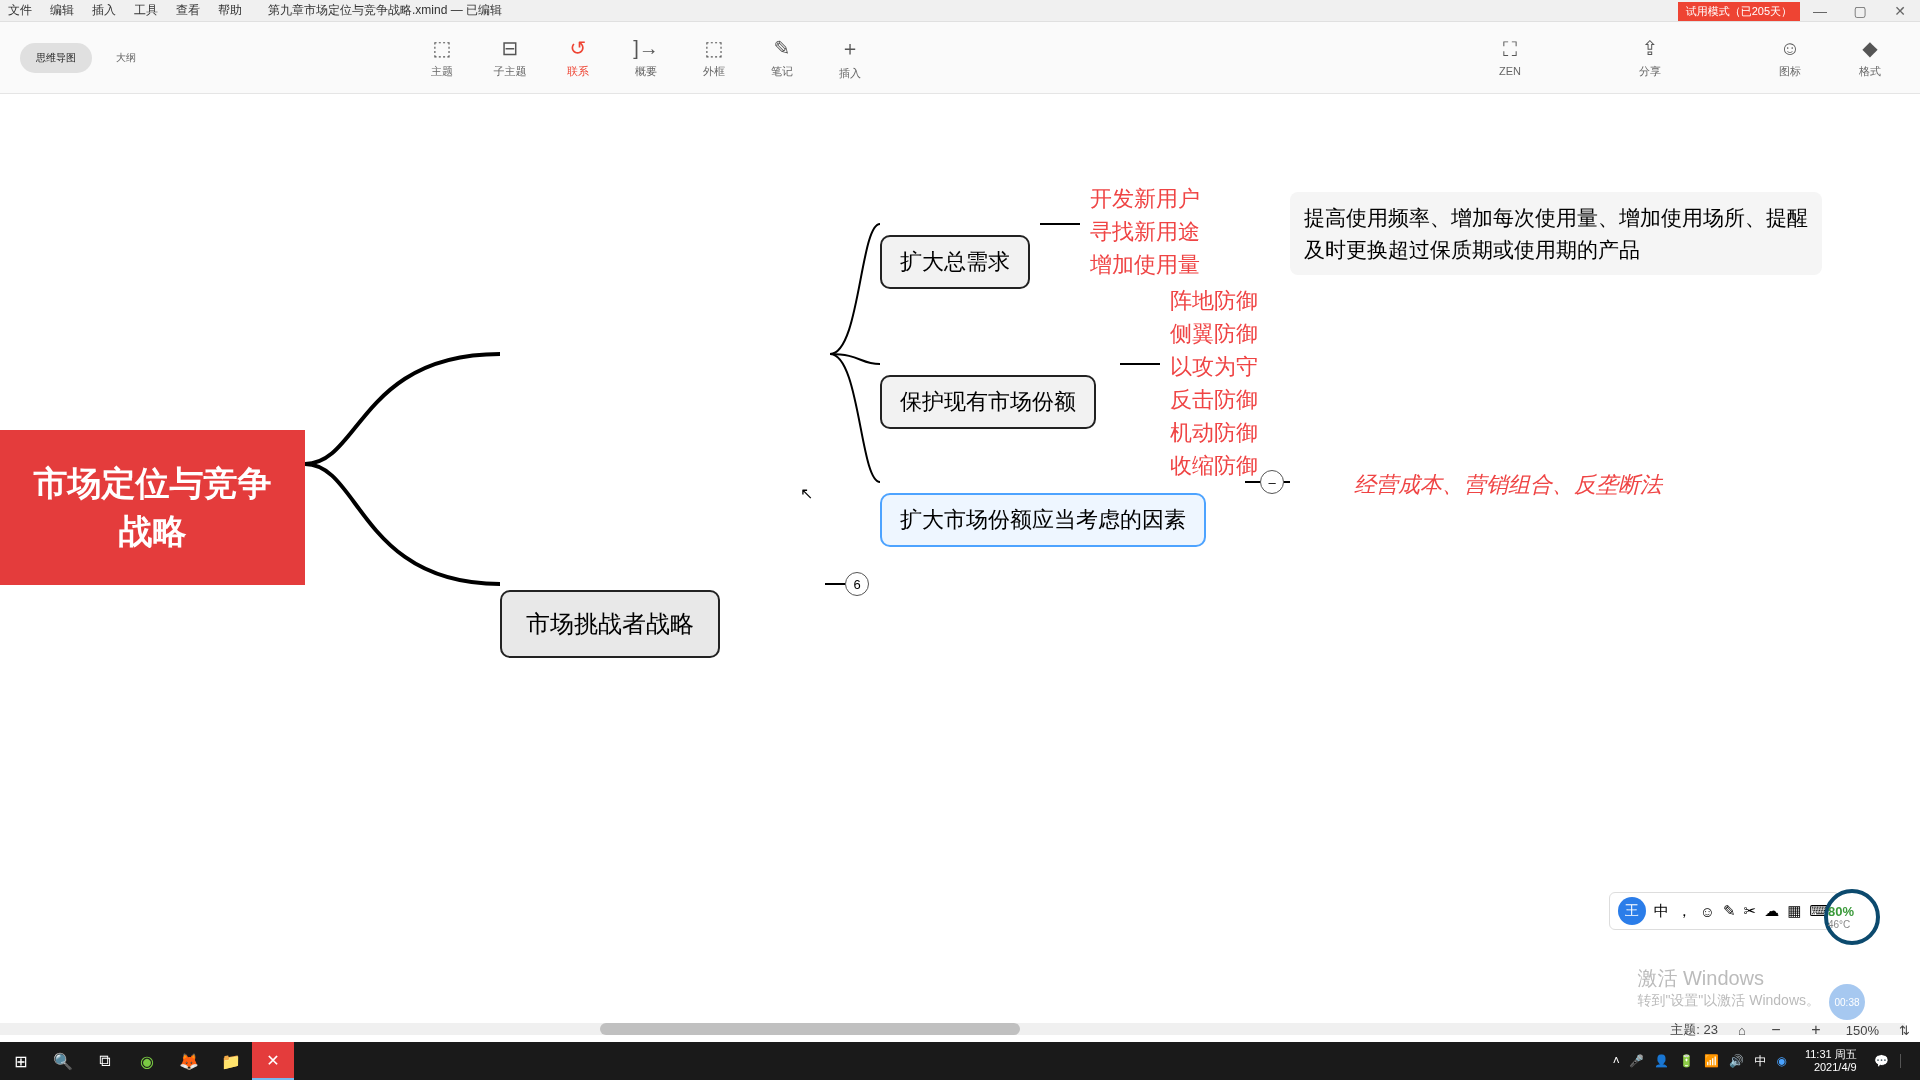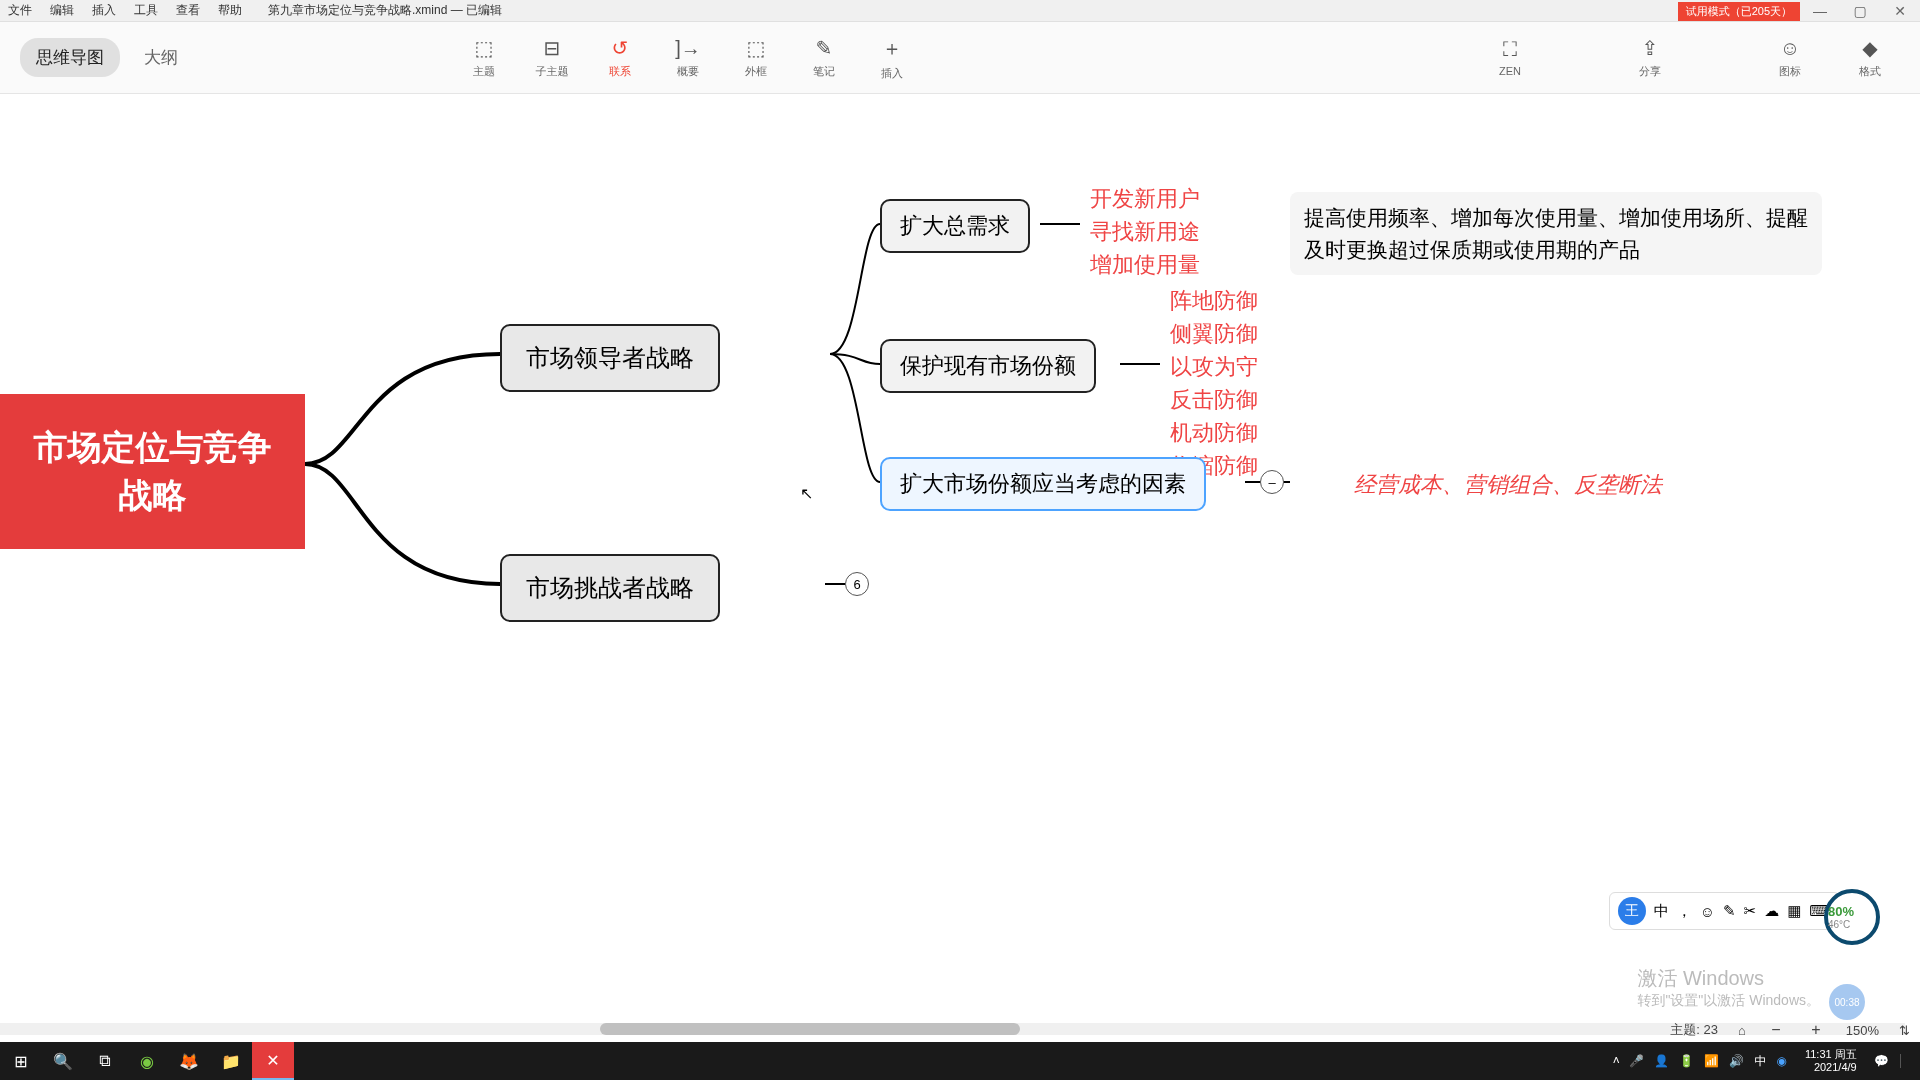--- a/index.html
+++ b/index.html
@@ -9,36 +9,36 @@
 .menubar { height: 22px; background: #f0f0f0; display: flex; align-items: center; padding: 0 8px; font-size: 12px; gap: 18px; border-bottom: 1px solid #e0e0e0; }
 .menubar span { color: #333; cursor: pointer; }
 .menubar .docname { color: #666; margin-left: 8px; }
 .trial-badge { position: absolute; right: 120px; top: 2px; background: #e43; color: #fff; font-size: 11px; padding: 2px 8px; }
 .win-controls { position: absolute; right: 0; top: 0; display: flex; }
 .win-controls div { width: 40px; height: 22px; display: flex; align-items: center; justify-content: center; color: #666; font-size: 14px; }
 
 
 .toolbar { height: 72px; background: #fafafa; border-bottom: 1px solid #e5e5e5; display: flex; align-items: center; padding: 0 20px; position: relative; }
 .view-tabs { display: flex; gap: 8px; }
-.view-tab { padding: 8px 16px; border-radius: 18px; font-size: 17px; color: #666; cursor: pointer; }
+.view-tab { padding: 8px 16px; border-radius: 18px; font-size: 10px; color: #666; cursor: pointer; }
 .view-tab.active { background: #e0e0e0; color: #222; font-weight: 500; }
 .tool-group { display: flex; gap: 8px; margin-left: 260px; }
 .tool-btn { display: flex; flex-direction: column; align-items: center; justify-content: center; width: 60px; height: 60px; cursor: pointer; gap: 4px; }
 .tool-btn .ico { font-size: 20px; color: #555; }
 .tool-btn .ico.active { color: #e43; }
 .tool-btn .lbl { font-size: 11px; color: #666; }
 .tool-btn .lbl.active { color: #e43; }
 .toolbar-right { position: absolute; right: 20px; display: flex; gap: 20px; align-items: center; }
 .toolbar-far { position: absolute; right: 240px; display: flex; gap: 80px; }
 
 
 .canvas { position: absolute; top: 94px; left: 0; right: 0; bottom: 60px; background: #fff; overflow: hidden; }
 
 
-.node { position: absolute; border: 2px solid #222; border-radius: 10px; padding: 10px 18px; font-size: 22px; background: #f2f2f2; white-space: nowrap; }
+.node { position: absolute; border: 2px solid #222; border-radius: 10px; padding: 10px 18px; font-size: 22px; background: #f2f2f2; white-space: nowrap; margin-top: 36px; }
 .node-root { background: #e43c3c; color: #fff; border: none; font-size: 34px; font-weight: bold; text-align: center; padding: 30px 24px; line-height: 1.4; border-radius: 0; }
 .node-sub { background: #e8e8e8; font-size: 24px; padding: 16px 24px; }
 .node-selected { border: 2px solid #4da3ff; background: #eef6ff; }
 .leaf { position: absolute; font-size: 22px; white-space: nowrap; color: #ef4444; }
 .leaf-box { position: absolute; font-size: 21px; background: #f5f5f5; padding: 10px 14px; border-radius: 8px; line-height: 1.5; }
 .count-badge { position: absolute; width: 24px; height: 24px; border: 1.5px solid #555; border-radius: 50%; display: flex; align-items: center; justify-content: center; font-size: 13px; background: #fff; }
 
 
 svg.connectors { position: absolute; top: 0; left: 0; width: 100%; height: 100%; pointer-events: none; }
 
@@ -157,21 +157,20 @@
     <path d="M 830 260 C 860 260 860 270 880 270" stroke="#000" stroke-width="2" fill="none"></path>
     <path d="M 830 260 C 860 260 860 388 880 388" stroke="#000" stroke-width="2" fill="none"></path>
     <path d="M 1040 130 L 1080 130" stroke="#000" stroke-width="2" fill="none"></path>
     <path d="M 1120 270 L 1160 270" stroke="#000" stroke-width="2" fill="none"></path>
     <path d="M 1245 388 L 1290 388" stroke="#000" stroke-width="2" fill="none"></path>
     <path d="M 825 490 L 845 490" stroke="#000" stroke-width="2" fill="none"></path>
   </svg>
 
   <div class="node node-root" style="left:0; top:300px; width:305px;">市场定位与竞争<br>战略</div>
 
-  <div class="node node-sub" style="left:500px; top:230px;">市场领导者战略</div>
   <div class="node node-sub" style="left:500px; top:460px;">市场挑战者战略</div>
   <div class="count-badge" style="left:845px; top:478px;">6</div>
 
   <div class="node" style="left:880px; top:105px;">扩大总需求</div>
   <div class="leaf" style="left:1090px; top:88px; line-height:1.5;">
     <div>开发新用户</div>
     <div>寻找新用途</div>
     <div>增加使用量</div>
   </div>
   <div class="leaf-box" style="left:1290px; top:98px;">提高使用频率、增加每次使用量、增加使用场所、提醒<br>及时更换超过保质期或使用期的产品</div>

